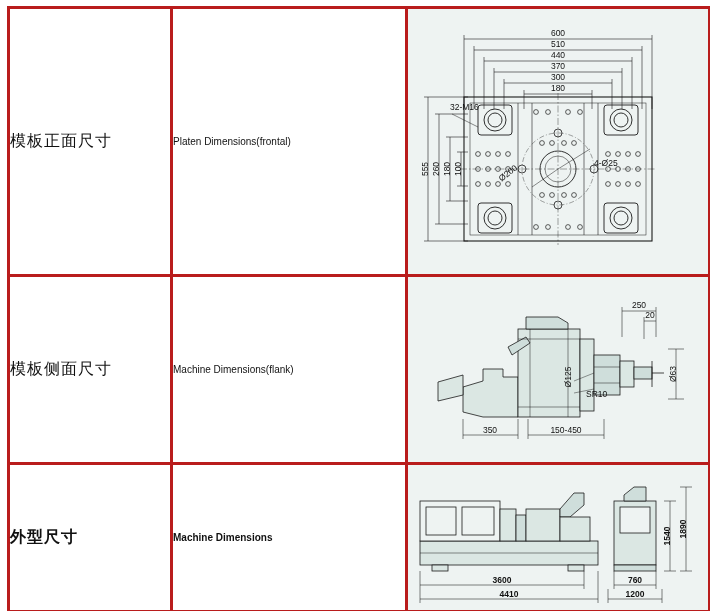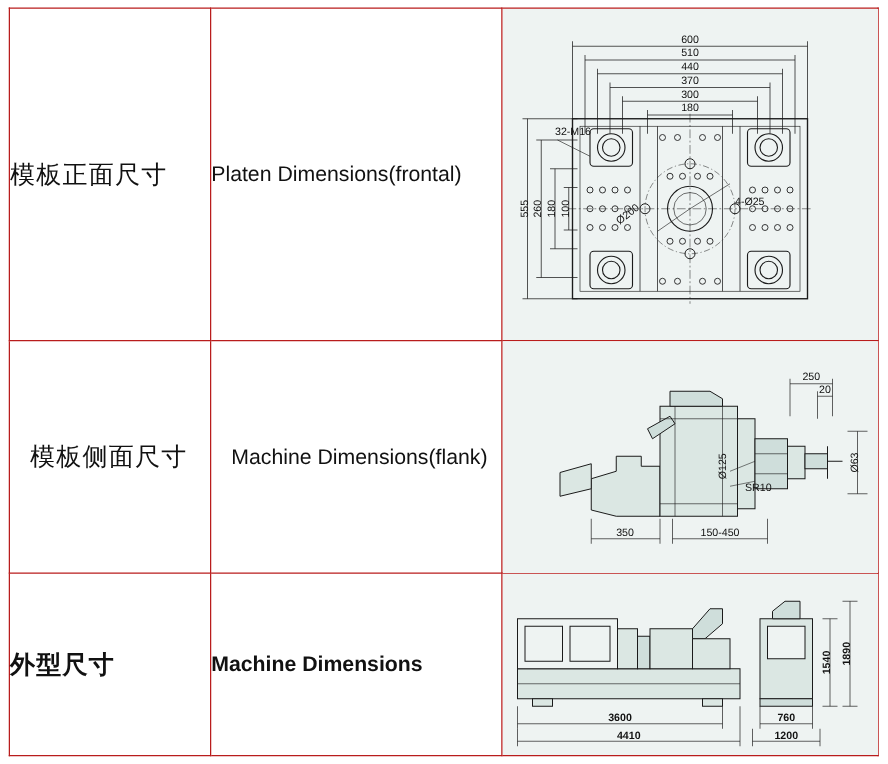--- a/index.html
+++ b/index.html
@@ -15,46 +15,46 @@
     box-sizing:border-box;
     overflow:hidden;
   }
   table.spec{
     border-collapse:collapse;
     width:696px;
     margin:6px 7px;
     table-layout:fixed;
   }
   table.spec td{
-    border:1px solid #b91c1c;
+    border:3px solid #b91c1c;
     vertical-align:middle;
     padding:0;
     margin-left:35px;
   }
   td.cn{
     width:160px;
-    font-size:20px;
+    font-size:16px;
     color:#111;
     padding-left:18px;
     letter-spacing:1px;
   }
   td.en{
     width:232px;
-    font-size:17px;
+    font-size:10px;
     color:#111;
     padding-left:4px;
   }
   td.fig{
     width:300px;
     background:#eef3f2;
     position:relative;
     padding:0;
   }
   tr.r1 td{height:265px;}
-  tr.r2 td{height:185px;padding-left:16px;}
+  tr.r2 td{height:185px;}
   tr.r3 td{height:145px;font-weight:bold;}
   .figwrap{position:relative;width:100%;height:100%;}
   svg{display:block;}
   .dimtxt{font-family:"Liberation Sans", sans-serif;}
 </style>
 </head>
 <body>
 
 <div class="sheet">
   <table class="spec">

